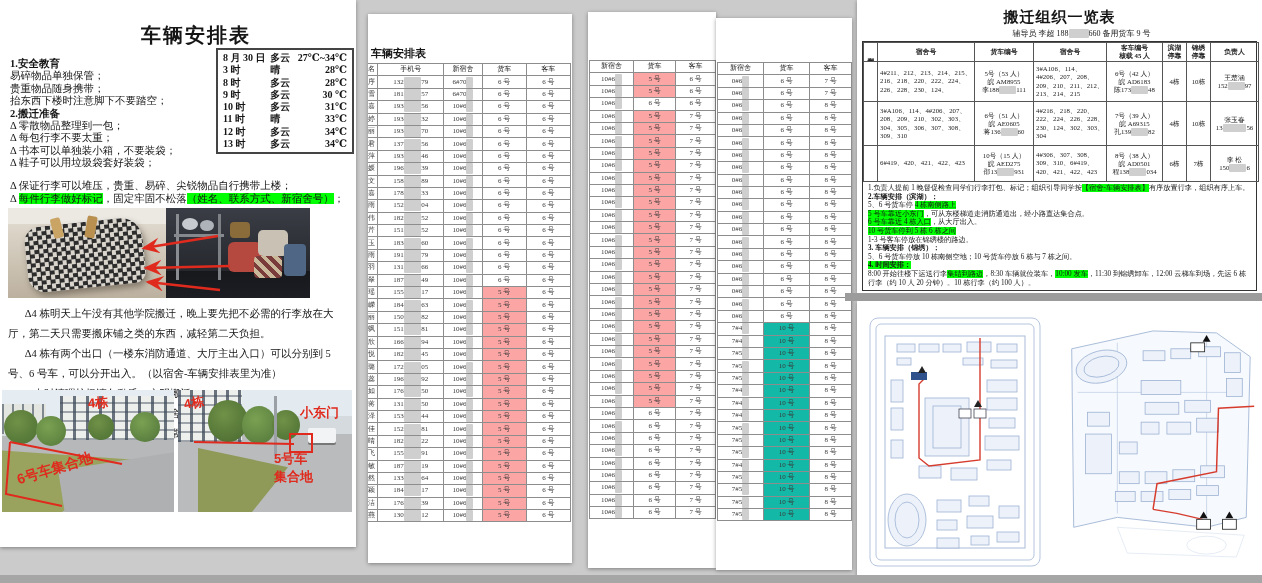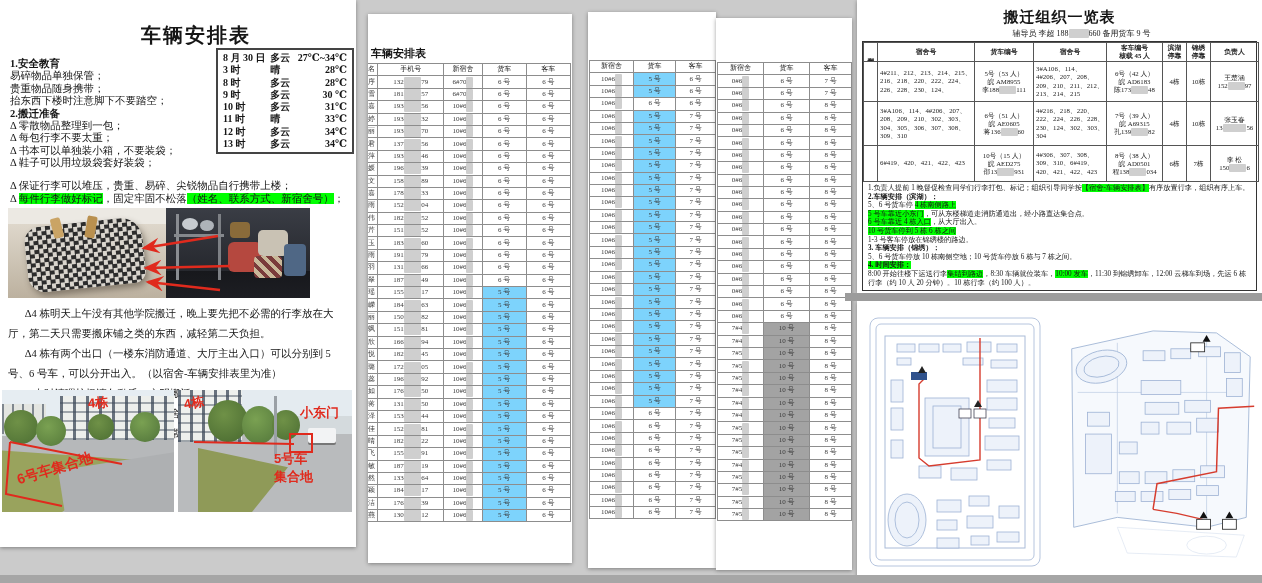--- a/index.html
+++ b/index.html
@@ -29,22 +29,22 @@
   .street-strip{position:absolute;left:2px;top:390px;width:350px;height:122px;}
   .sph{position:absolute;top:0;height:122px;overflow:hidden;}
   .red-label{position:absolute;color:#e02a1d;font-weight:bold;font-family:"Liberation Sans",sans-serif;white-space:nowrap;}
 
   
   .sheet-title{position:absolute;font-size:11px;font-weight:bold;}
   table.grid{border-collapse:collapse;table-layout:fixed;font-size:7px;color:#3a3a3a;}
   table.grid th,table.grid td{border:1px solid #8d8d8d;padding:0;text-align:center;height:11.4px;
       line-height:11px;overflow:hidden;white-space:nowrap;font-weight:normal;}
   table.grid th{color:#222;}
-  td.g{background:#7dd3fc;}
-  td.u{background:#a3a3a3;}
+  td.g{background:#fca5a5;}
+  td.u{background:#14b8a6;}
   #p2{left:368px;top:14px;width:204px;height:549px;}
   #p2 table{position:absolute;left:-3px;top:49px;width:206px;}
   #p3{left:588px;top:12px;width:128px;height:556px;}
   #p3 table{position:absolute;left:1px;top:48px;width:126px;}
   #p4{left:716px;top:18px;width:136px;height:552px;}
   #p4 table{position:absolute;left:1px;top:44px;width:134px;}
 
   
   #p5{left:857px;top:0;width:405px;height:293px;}
   .org-title{position:absolute;top:8px;left:0;right:0;text-align:center;font-size:15px;font-weight:bold;letter-spacing:1px;}

